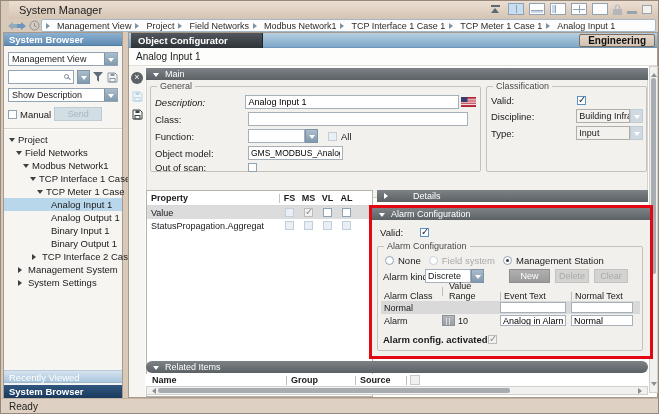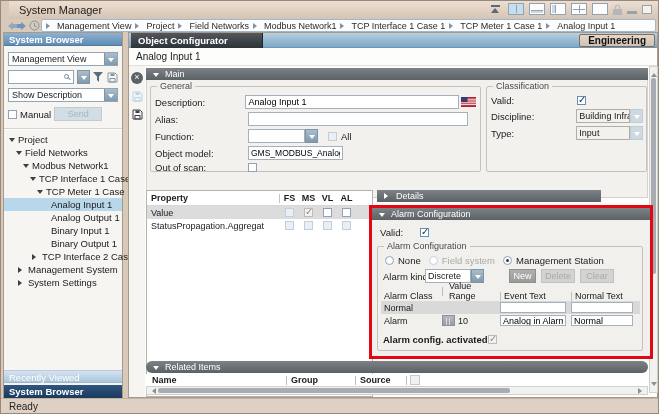--- a/index.html
+++ b/index.html
@@ -320,32 +320,32 @@
 
       <div class="sec-h abs" style="left:1px;right:1px;top:2px;">
         <span class="tri-d"></span>
         <span>Main</span>
       </div>
       <div class="main-body">
 
         <div class="fsbox" style="left:3px;top:6px;width:331px;height:86px;">
           <span class="fs-legend">General</span>
           <div class="frow" style="left:4px;top:8px;right:4px;">
-            <span class="lbl" style="width:93px;">Description:</span>
+            <span class="lbl" style="width:93px;font-style:italic;">Description:</span>
             <input class="input" style="width: 220px;" value="Analog Input 1">
             <svg style="margin-left:2px;" width="15" height="10">
                 <rect width="15" height="10" fill="#b22234"></rect>
                 <g stroke="#fff" stroke-width="0.9">
                   <path d="M0 2.2h15M0 4h15M0 5.8h15M0 7.6h15"></path>
                 </g>
                 <rect width="6.5" height="5" fill="#3c3b6e"></rect>
               </svg>
           </div>
           <div class="frow" style="left:4px;top:25px;right:4px;">
-            <span class="lbl" style="width:93px;">Alias:</span>
+            <span class="lbl" style="width:93px;">Class:</span>
             <input class="input" style="width: 220px;" value="">
           </div>
           <div class="frow" style="left:4px;top:42px;right:4px;">
             <span class="lbl" style="width:93px;">Function:</span>
             <input class="input" style="width: 57px;" value="">
             <span class="dd" style="height:14px;border:1px solid #7e93a5;"></span>
             <span class="cb dis" style="margin-left:10px;"></span>
             <span class="lbl" style="margin-left:4px;">All</span>
           </div>
           <div class="frow" style="left:4px;top:59px;right:4px;">
@@ -416,21 +416,21 @@
           <span class="pcell">
               <span class="cb dis"></span>
             </span>
           <span class="pcell">
               <span class="cb dis"></span>
             </span>
           <span style="flex:0 0 16px;"></span>
         </div>
       </div>
 
-      <div class="sec-h abs" style="left:232px;width:224px;top:124px;">
+      <div class="sec-h abs" style="left:232px;width:271px;top:124px;gap:17px;">
         <span class="tri-r"></span>
         <span>Details</span>
       </div>
 
       <div class="sec-h abs" style="left:1px;right:1px;top:295px;border-radius:6px;">
         <span class="tri-d"></span>
         <span>Related Items</span>
       </div>
       <div class="abs" style="left:1px;right:1px;top:308px;height:12px;background:#fff;display:flex;align-items:center;font-size:9px;font-weight:bold;overflow:hidden;">
         <span style="flex:0 0 140px;padding-left:6px;">Name</span>
@@ -467,21 +467,21 @@
             <span class="radio dis"></span>
             <span class="lbl" style="margin:0 8px 0 4px;color:#a9a9a9;">Field system</span>
             <span class="radio sel"></span>
             <span class="lbl" style="margin-left:4px;">Management Station</span>
           </div>
 
           <div class="frow" style="left:5px;top:22px;right:3px;">
             <span class="lbl" style="width:42px;">Alarm kind:</span>
             <span class="ro-box" style="width:46px;background:#fff;border-color:#a6b0ba;">Discrete</span>
             <span class="dd" style="height:14px;border:1px solid #7e93a5;"></span>
-            <span class="abtn" style="width:27px;margin-left:25px;">New</span>
+            <span class="abtn" style="width:41px;margin-left:25px;">New</span>
             <span class="abtn dis" style="width:34px;margin-left:5px;">Delete</span>
             <span class="abtn dis" style="width:34px;margin-left:5px;">Clear</span>
           </div>
 
           <div class="abs" style="left:3px;top:41px;width:259px;">
             <div class="at-row at-head">
               <span class="at-c0">Alarm Class</span>
               <span class="at-c1">
                   <span class="hsep"></span>
                   <span>Value Range</span>

